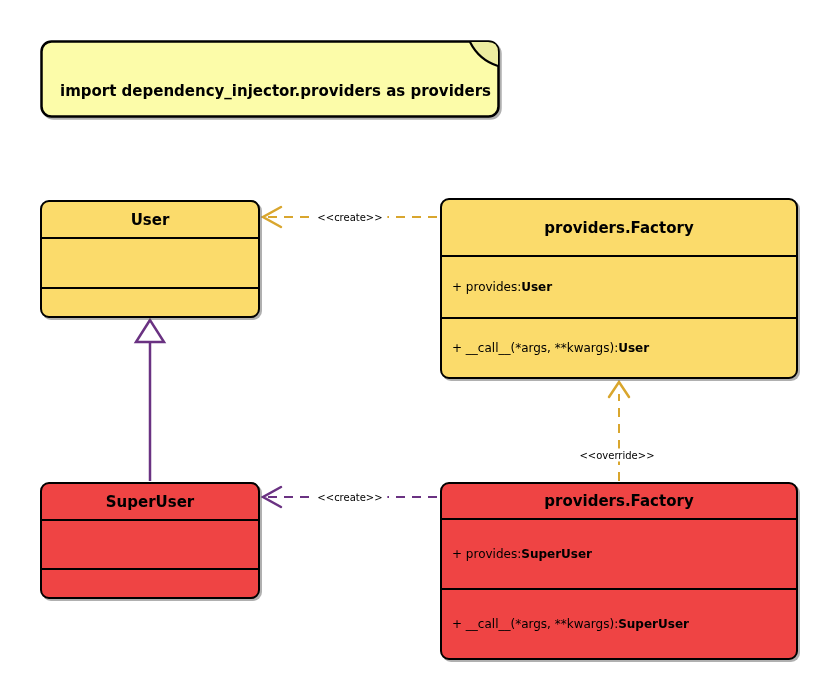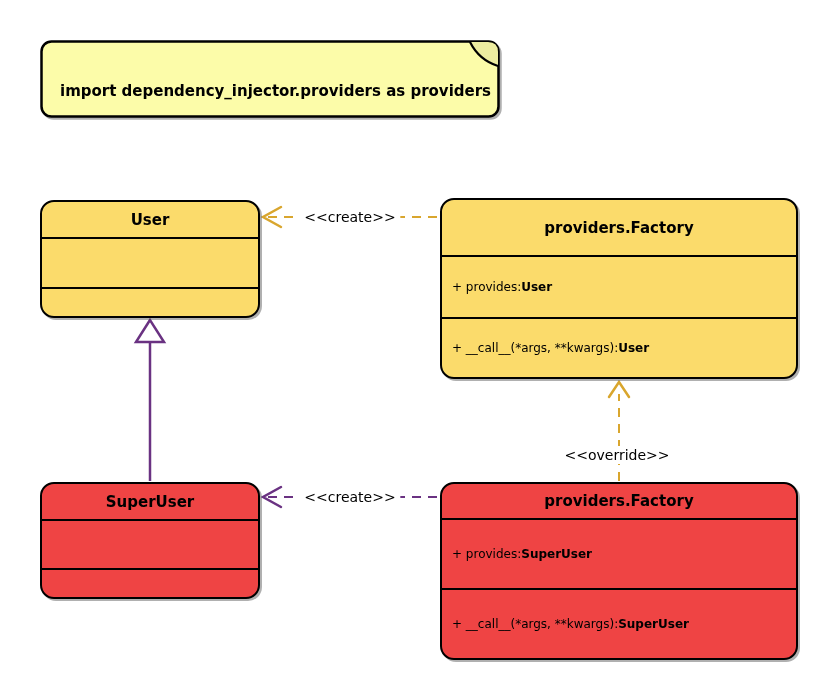--- a/index.html
+++ b/index.html
@@ -19,39 +19,39 @@
   .note svg{position:absolute;left:0;top:0;filter:drop-shadow(2px 2px 0 rgba(80,80,80,.45));}
   .note-bg{fill:#FCFCA9;stroke:#000;stroke-width:2.5;}
   .note-fold-fill{fill:#EDEDA0;stroke:none;}
   .note-fold{fill:none;stroke:#000;stroke-width:2.2;}
   .note-text{
     position:absolute;left:20px;top:12px;height:78px;display:flex;align-items:center;
     font-size:15px;font-weight:700;white-space:nowrap;
   }
 
   .uml-class{
-    position:absolute;z-index:2;border:2px solid #000;border-radius:14px;
+    position:absolute;z-index:2;border:2px solid #000;border-radius:9px;
     display:flex;flex-direction:column;box-sizing:border-box;
     box-shadow:2px 2px 0 rgba(80,80,80,.45);
   }
   .fill-yellow{background:#FBDB6B;}
   .fill-purple{background:#ef4444;}
   .uml-title{
     display:flex;flex-direction:column;align-items:center;justify-content:center;
     font-weight:700;font-size:15px;line-height:20px;border-bottom:2px solid #000;
     flex:0 0 auto;box-sizing:border-box;text-align:center;
   }
   .uml-comp{flex:0 0 auto;border-bottom:2px solid #000;box-sizing:border-box;
     display:flex;align-items:center;padding:8px 10px;font-size:12px;white-space:nowrap;}
   .uml-comp.last{flex:1 1 auto;border-bottom:none;}
   .t-bold{font-weight:700;}
 
   .edge-label{
     position:absolute;z-index:3;transform:translate(-50%,-50%);
-    background:#ffffff;padding:1px 5px;font-size:14px;white-space:nowrap;
+    background:#ffffff;padding:1px 5px;font-size:10px;white-space:nowrap;
   }
 </style>
 </head>
 <body>
 
 <div class="canvas">
 
   <svg class="edge-layer" width="840" height="700" viewBox="0 0 840 700">
 
     <line class="dash gold" x1="268" y1="217" x2="440" y2="217"></line>

